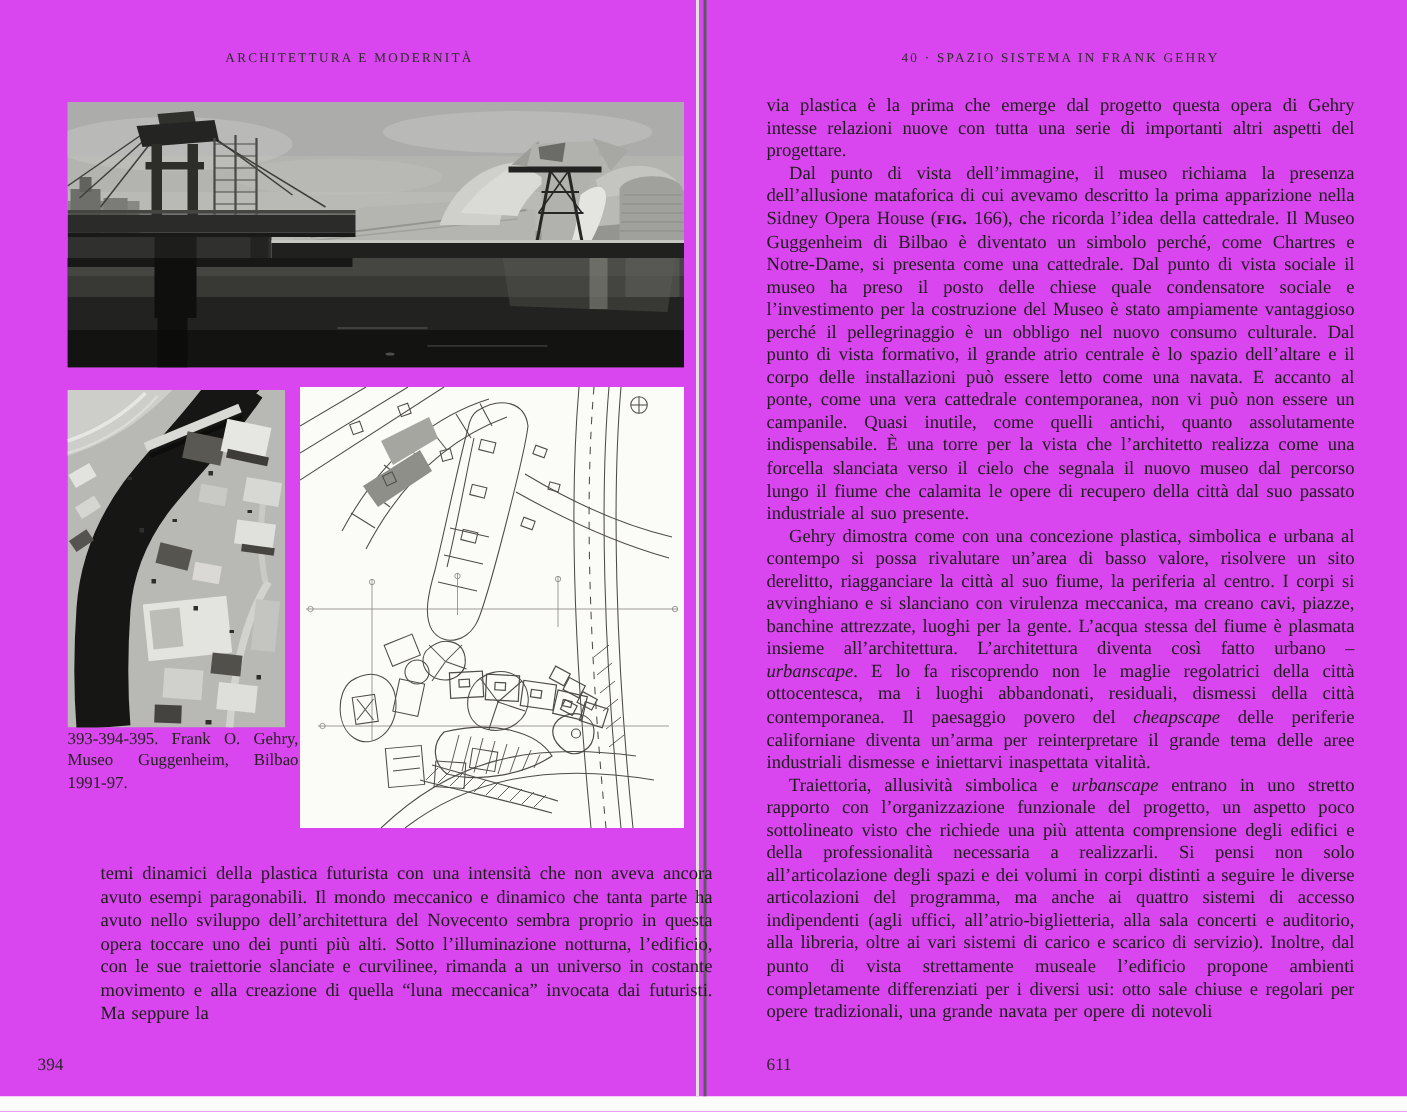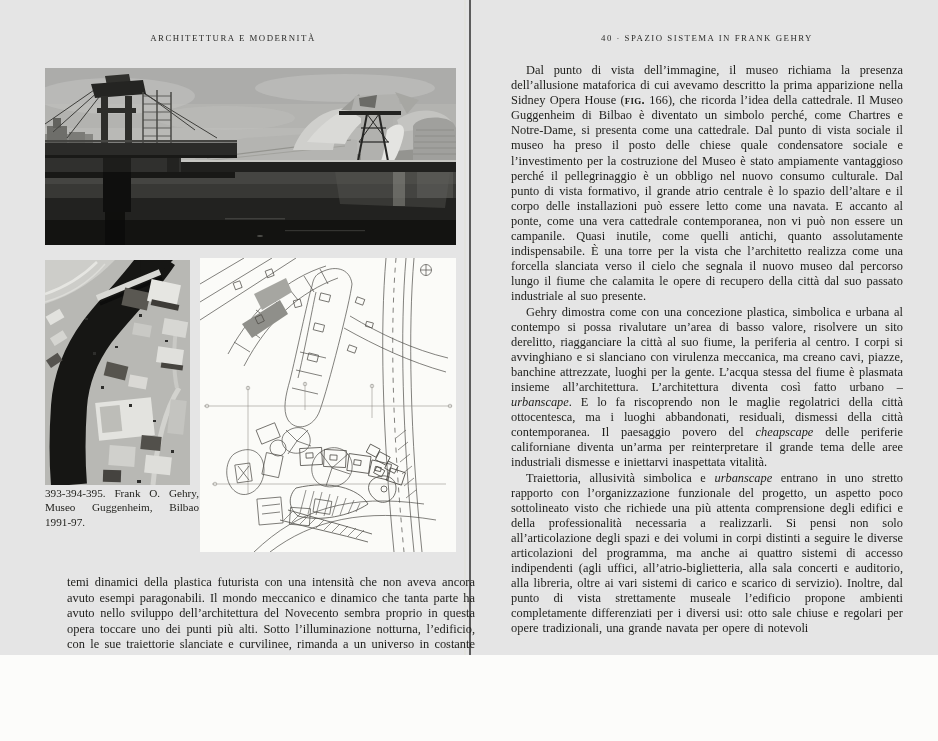--- a/index.html
+++ b/index.html
@@ -1,16 +1,16 @@
 <!DOCTYPE html>
 <html lang="it"><head>
 <meta charset="utf-8">
 <style>
   html,body{margin:0;padding:0;background:#fcfcfa;}
-  .spread{position:relative;width:938px;height:655px;background:#e5e5e5;overflow:hidden;
+  .spread{position:relative;width:938px;height:731px;background:#d946ef;overflow:hidden;
           font-family:"Liberation Serif","DejaVu Serif",serif;color:#1f1f1d;}
   .gutter-shade{position:absolute;left:464px;top:0;width:2px;height:741px;background:#e3e3de;}
   .gutter{position:absolute;left:469px;top:0;width:2px;height:741px;background:#5c5c5c;}
   .running-head{position:absolute;top:33px;font-size:8.8px;letter-spacing:1.5px;
                 text-align:center;color:#2c2c2a;white-space:nowrap;}
   .rh-left{left:25px;width:416px;}
   .rh-right{left:511px;width:392px;}
   .fig{position:absolute;margin:0;}
   .fig svg{display:block;width:100%;height:100%;}
   .fig-photo{left:45px;top:68px;width:411px;height:177px;}
@@ -18,21 +18,21 @@
   .fig-plan{left:200px;top:258px;width:256px;height:294px;}
   .caption{position:absolute;left:45px;top:486px;width:154px;margin:0;
            font-size:11.2px;line-height:14.4px;text-align:justify;color:#23231f;}
   .body-text{position:absolute;text-align:justify;word-spacing:0.08em;color:#1d1d1a;}
   .left-body{left:45px;top:575px;width:408px;height:120px;font-size:12.4px;line-height:15.5px;overflow:hidden;margin-left:22px;}
   .right-body{left:511px;top:63px;width:392px;height:637px;font-size:12.4px;line-height:15.1px;overflow:hidden;}
   .para{margin:0;text-indent:15px;}
   .no-indent{text-indent:0;}
   .sc{font-variant:small-caps;letter-spacing:0.3px;font-weight:bold;}
   i{}
-  .folio{position:absolute;top:704px;font-size:11.5px;text-align:center;color:#2a2a28;}
+  .folio{position:absolute;top:704px;font-size:11.5px;color:#2a2a28;}
   .folio-left{left:25px;width:416px;}
   .folio-right{left:511px;width:392px;}
 </style>
 </head>
 <body>
 
 <div class="spread">
   <div class="gutter-shade"></div>
   <div class="gutter"></div>
 
@@ -357,20 +357,21 @@
       <p class="para no-indent">temi dinamici della plastica futurista con una intensità che non aveva ancora avuto esempi paragonabili. Il mondo meccanico e dinamico che tanta parte ha avuto nello sviluppo dell’architettura del Novecento sembra proprio in questa opera toccare uno dei punti più alti. Sotto l’illuminazione notturna, l’edificio, con le sue traiettorie slanciate e curvilinee, rimanda a un universo in costante movimento e alla creazione di quella “luna meccanica” invocata dai futuristi. Ma seppure la</p>
     </div>
 
     <div class="folio folio-left">394</div>
   </section>
 
   <section>
     <header class="running-head rh-right">40 · SPAZIO SISTEMA IN FRANK GEHRY</header>
 
     <div class="body-text right-body">
+      <p class="para no-indent">via plastica è la prima che emerge dal progetto questa opera di Gehry intesse relazioni nuove con tutta una serie di importanti altri aspetti del progettare.</p>
       <p class="para">Dal punto di vista dell’immagine, il museo richiama la presenza dell’allusione mataforica di cui avevamo descritto la prima apparizione nella Sidney Opera House (<span class="sc">fig.</span> 166), che ricorda l’idea della cattedrale. Il Museo Guggenheim di Bilbao è diventato un simbolo perché, come Chartres e Notre-Dame, si presenta come una cattedrale. Dal punto di vista sociale il museo ha preso il posto delle chiese quale condensatore sociale e l’investimento per la costruzione del Museo è stato ampiamente vantaggioso perché il pellegrinaggio è un obbligo nel nuovo consumo culturale. Dal punto di vista formativo, il grande atrio centrale è lo spazio dell’altare e il corpo delle installazioni può essere letto come una navata. E accanto al ponte, come una vera cattedrale contemporanea, non vi può non essere un campanile. Quasi inutile, come quelli antichi, quanto assolutamente indispensabile. È una torre per la vista che l’architetto realizza come una forcella slanciata verso il cielo che segnala il nuovo museo dal percorso lungo il fiume che calamita le opere di recupero della città dal suo passato industriale al suo presente.</p>
       <p class="para">Gehry dimostra come con una concezione plastica, simbolica e urbana al contempo si possa rivalutare un’area di basso valore, risolvere un sito derelitto, riagganciare la città al suo fiume, la periferia al centro. I corpi si avvinghiano e si slanciano con virulenza meccanica, ma creano cavi, piazze, banchine attrezzate, luoghi per la gente. L’acqua stessa del fiume è plasmata insieme all’architettura. L’architettura diventa così fatto urbano – <i>urbanscape</i>. E lo fa riscoprendo non le maglie regolatrici della città ottocentesca, ma i luoghi abbandonati, residuali, dismessi della città contemporanea. Il paesaggio povero del <i>cheapscape</i> delle periferie californiane diventa un’arma per reinterpretare il grande tema delle aree industriali dismesse e iniettarvi inaspettata vitalità.</p>
       <p class="para">Traiettoria, allusività simbolica e <i>urbanscape</i> entrano in uno stretto rapporto con l’organizzazione funzionale del progetto, un aspetto poco sottolineato visto che richiede una più attenta comprensione degli edifici e della professionalità necessaria a realizzarli. Si pensi non solo all’articolazione degli spazi e dei volumi in corpi distinti a seguire le diverse articolazioni del programma, ma anche ai quattro sistemi di accesso indipendenti (agli uffici, all’atrio-biglietteria, alla sala concerti e auditorio, alla libreria, oltre ai vari sistemi di carico e scarico di servizio). Inoltre, dal punto di vista strettamente museale l’edificio propone ambienti completamente differenziati per i diversi usi: otto sale chiuse e regolari per opere tradizionali, una grande navata per opere di notevoli</p>
     </div>
 
     <div class="folio folio-right">611</div>
   </section>
 </div>
 
 </body></html>

